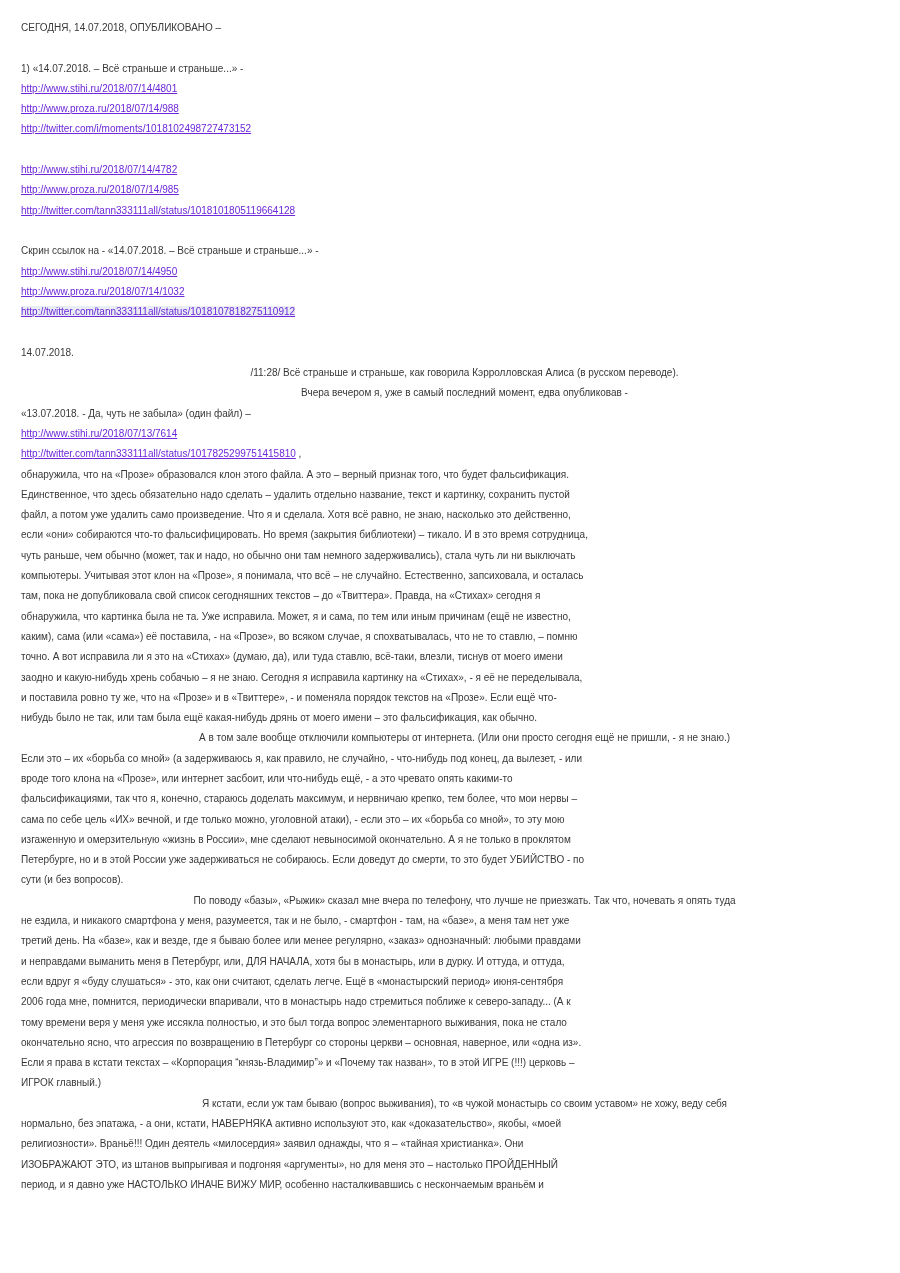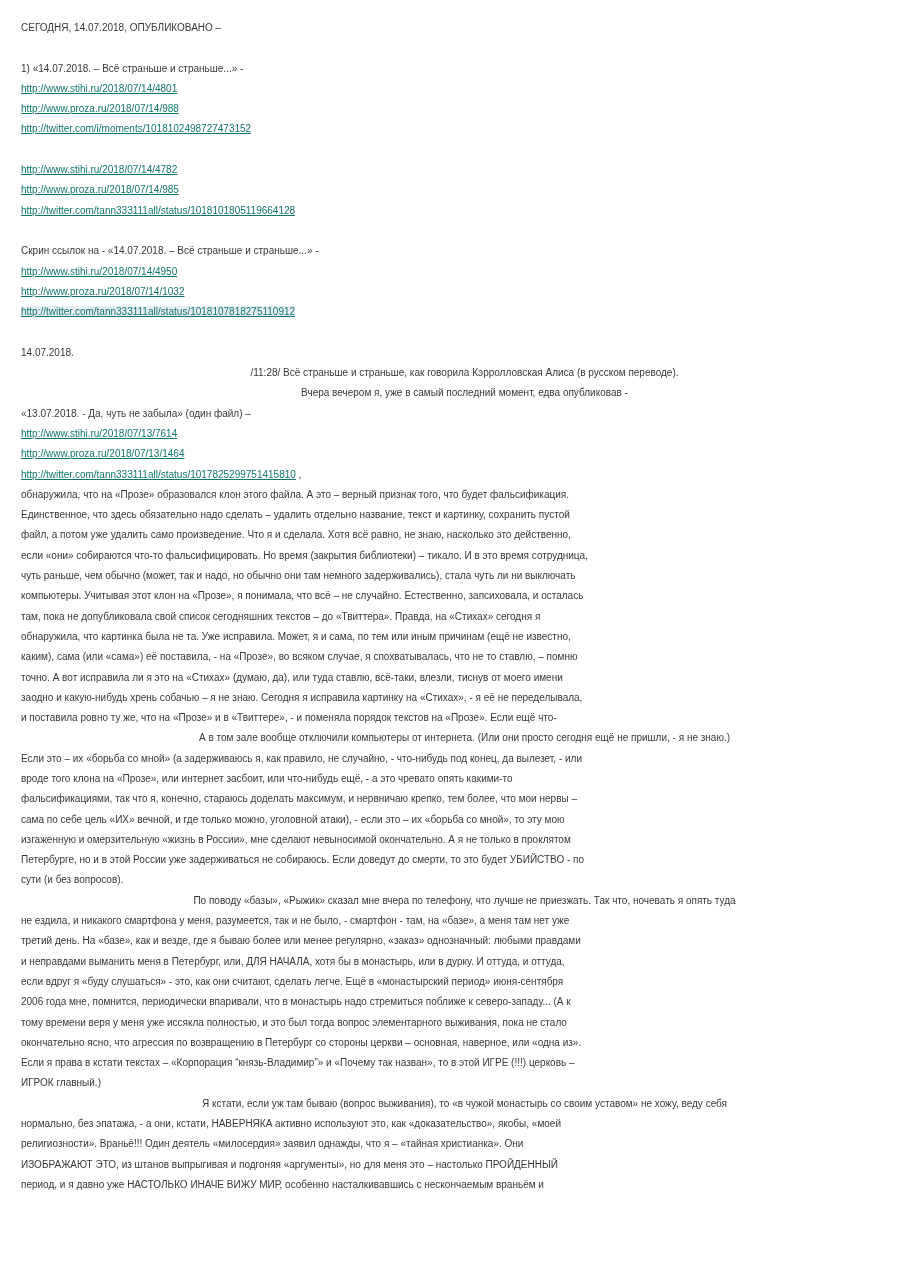--- a/index.html
+++ b/index.html
@@ -21,21 +21,21 @@
   }
   .line {
     height: 20.3px;
     line-height: 20.3px;
     white-space: pre;
     overflow: visible;
   }
   .line.indent { padding-left: 26px; text-align: center; }
   .line.blank  { }
   .line a {
-    color: #0f766e;
+    color: #6d28d9;
     text-decoration: underline;
     cursor: pointer;
   }
   .line a.hl {
     background: #e8edf3;
     text-decoration: underline;
   }
   .line .suffix {
     color: #383838;
     text-decoration: none;
@@ -60,34 +60,34 @@
       <div class="line">Скрин ссылок на - «14.07.2018. – Всё страньше и страньше...» -</div>
       <div class="line"><a>http://www.stihi.ru/2018/07/14/4950</a></div>
       <div class="line"><a>http://www.proza.ru/2018/07/14/1032</a></div>
       <div class="line"><a class="hl">http://twitter.com/tann333111all/status/1018107818275110912</a></div>
       <div class="line blank"></div>
       <div class="line">14.07.2018.</div>
       <div class="line indent">/11:28/ Всё страньше и страньше, как говорила Кэрролловская Алиса (в русском переводе).</div>
       <div class="line indent">Вчера вечером я, уже в самый последний момент, едва опубликовав -</div>
       <div class="line">«13.07.2018. - Да, чуть не забыла» (один файл) –</div>
       <div class="line"><a>http://www.stihi.ru/2018/07/13/7614</a></div>
-      <div class="line"><a>http://www.proza.ru/2018/07/13/1464</a></div>
       <div class="line"><a>http://twitter.com/tann333111all/status/1017825299751415810</a><span class="suffix"> ,</span></div>
       <div class="line">обнаружила, что на «Прозе» образовался клон этого файла. А это – верный признак того, что будет фальсификация.</div>
       <div class="line">Единственное, что здесь обязательно надо сделать – удалить отдельно название, текст и картинку, сохранить пустой</div>
       <div class="line">файл, а потом уже удалить само произведение. Что я и сделала. Хотя всё равно, не знаю, насколько это действенно,</div>
       <div class="line">если «они» собираются что-то фальсифицировать. Но время (закрытия библиотеки) – тикало. И в это время сотрудница,</div>
       <div class="line">чуть раньше, чем обычно (может, так и надо, но обычно они там немного задерживались), стала чуть ли ни выключать</div>
       <div class="line">компьютеры. Учитывая этот клон на «Прозе», я понимала, что всё – не случайно. Естественно, запсиховала, и осталась</div>
       <div class="line">там, пока не допубликовала свой список сегодняшних текстов – до «Твиттера». Правда, на «Стихах» сегодня я</div>
       <div class="line">обнаружила, что картинка была не та. Уже исправила. Может, я и сама, по тем или иным причинам (ещё не известно,</div>
       <div class="line">каким), сама (или «сама») её поставила, - на «Прозе», во всяком случае, я спохватывалась, что не то ставлю, – помню</div>
       <div class="line">точно. А вот исправила ли я это на «Стихах» (думаю, да), или туда ставлю, всё-таки, влезли, тиснув от моего имени</div>
       <div class="line">заодно и какую-нибудь хрень собачью – я не знаю. Сегодня я исправила картинку на «Стихах», - я её не переделывала,</div>
       <div class="line">и поставила ровно ту же, что на «Прозе» и в «Твиттере», - и поменяла порядок текстов на «Прозе». Если ещё что-</div>
+      <div class="line">нибудь было не так, или там была ещё какая-нибудь дрянь от моего имени – это фальсификация, как обычно.</div>
       <div class="line indent">А в том зале вообще отключили компьютеры от интернета. (Или они просто сегодня ещё не пришли, - я не знаю.)</div>
       <div class="line">Если это – их «борьба со мной» (а задерживаюсь я, как правило, не случайно, - что-нибудь под конец, да вылезет, - или</div>
       <div class="line">вроде того клона на «Прозе», или интернет засбоит, или что-нибудь ещё, - а это чревато опять какими-то</div>
       <div class="line">фальсификациями, так что я, конечно, стараюсь доделать максимум, и нервничаю крепко, тем более, что мои нервы –</div>
       <div class="line">сама по себе цель «ИХ» вечной, и где только можно, уголовной атаки), - если это – их «борьба со мной», то эту мою</div>
       <div class="line">изгаженную и омерзительную «жизнь в России», мне сделают невыносимой окончательно. А я не только в проклятом</div>
       <div class="line">Петербурге, но и в этой России уже задерживаться не собираюсь. Если доведут до смерти, то это будет УБИЙСТВО - по</div>
       <div class="line">сути (и без вопросов).</div>
       <div class="line indent">По поводу «базы», «Рыжик» сказал мне вчера по телефону, что лучше не приезжать. Так что, ночевать я опять туда</div>
       <div class="line">не ездила, и никакого смартфона у меня, разумеется, так и не было, - смартфон - там, на «базе», а меня там нет уже</div>

